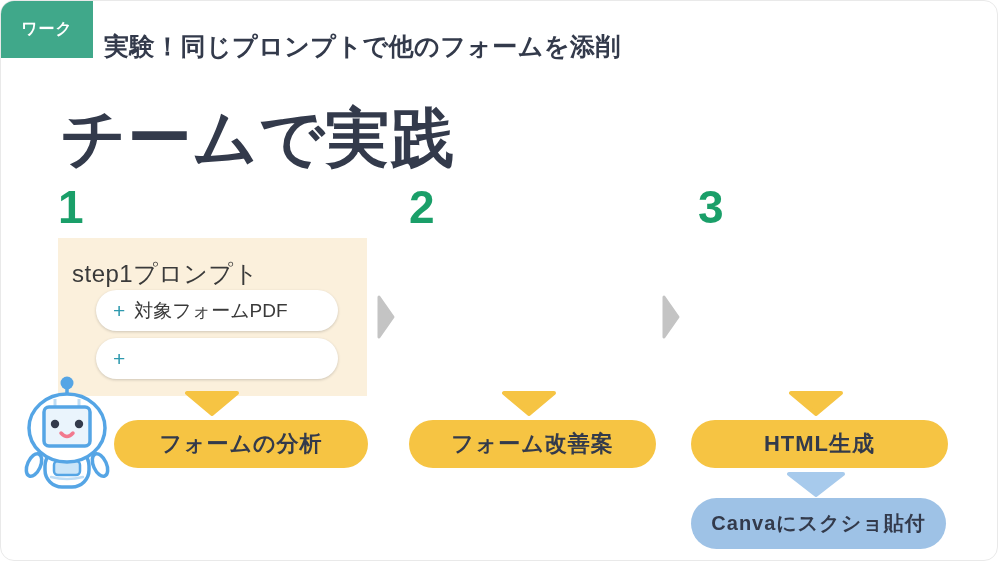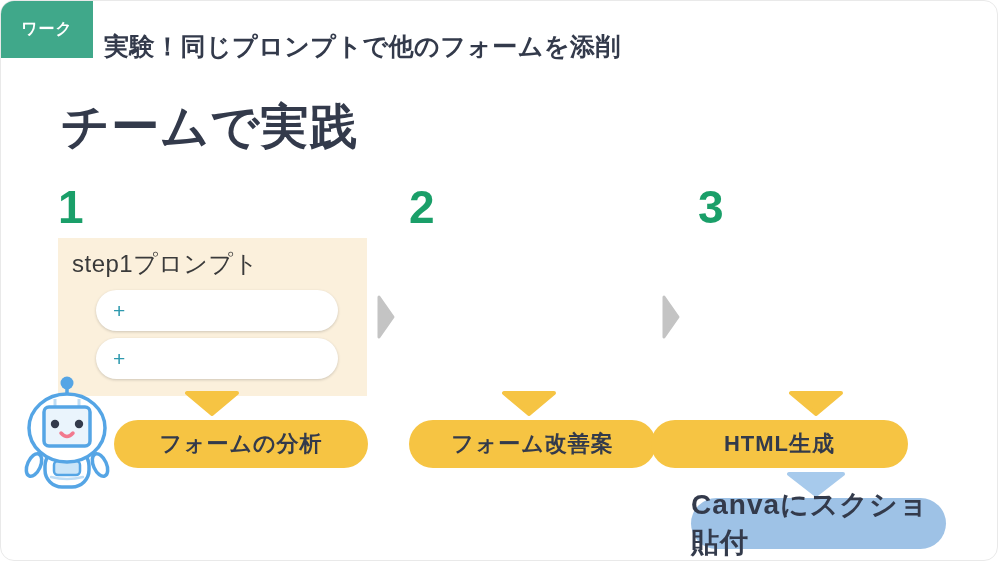--- a/index.html
+++ b/index.html
@@ -24,39 +24,39 @@
     display:flex; align-items:center; justify-content:center;
     letter-spacing:1px;
   }
   .subtitle {
     left:103px; top:29px;
     font-size:25px; font-weight:700; color:#333a4b;
     letter-spacing:0.5px;
   }
   .title {
     left:60px; top:94px; margin:0;
-    font-size:48px; font-weight:700; color:#333a4b;
+    font-size:64px; font-weight:700; color:#333a4b;
     letter-spacing:1px;
   }
 
   
   .stepnum {
     top:183px;
     font-size:46px; font-weight:700; color:#1a9f69;
     line-height:1;
   }
 
   
   .pbox {
     top:237px; height:158px;
     background:#fbf0dc;
     box-sizing:border-box;
   }
   .pbox-label {
-    position:absolute; left:14px; top:10px;
+    position:absolute; left:14px; top:20px;
     font-size:24px; color:#3a3a3a;
     letter-spacing:0.5px;
     white-space:nowrap;
   }
 
   
   .attach {
     left:95px; width:242px; height:41px;
     background:#ffffff; border-radius:21px;
     box-shadow:0 1px 3px rgba(0,0,0,0.18);
@@ -80,21 +80,21 @@
     background:#f6c443; border-radius:24px;
     display:flex; align-items:center; justify-content:center;
     font-size:22px; font-weight:700; color:#333a4b;
     letter-spacing:1px;
     z-index:2;
   }
   .result-blue {
     top:497px; height:51px;
     background:#9ec2e6; border-radius:26px;
     display:flex; align-items:center; justify-content:center;
-    font-size:28px; font-weight:700; color:#333a4b;
+    font-size:20px; font-weight:700; color:#333a4b;
     letter-spacing:1px;
   }
 
   
   .chev { top:293px; width:18px; height:46px; }
 
   
   .robot { left:14px; top:374px; width:100px; height:120px; z-index:1; }
 </style>
 </head>
@@ -108,20 +108,21 @@
 
   <div class="abs stepnum" style="left:57px">1</div>
   <div class="abs stepnum" style="left:408px">2</div>
   <div class="abs stepnum" style="left:697px">3</div>
 
   <div class="abs pbox" style="left:57px;width:309px">
     <div class="pbox-label">step1プロンプト</div>
   </div>
   <div class="abs attach" style="top:289px">
     <span class="plus">+</span>
+    <span>対象フォームPDF</span>
   </div>
   <div class="abs attach" style="top:337px">
     <span class="plus">+</span>
   </div>
 
 
 
   <svg class="abs chev" style="left:376px" viewBox="0 0 18 46">
     <path d="M2 3 L16 23 L2 43 Z" fill="#c4c4c4" stroke="#c4c4c4" stroke-width="3" stroke-linejoin="round"></path>
   </svg>
@@ -134,21 +135,21 @@
   </svg>
   <svg class="abs down-arrow" style="left:500px" viewBox="0 0 56 25">
     <path d="M3 2 L53 2 L28 23 Z" fill="#f6c443" stroke="#f6c443" stroke-width="4" stroke-linejoin="round"></path>
   </svg>
   <svg class="abs down-arrow" style="left:787px" viewBox="0 0 56 25">
     <path d="M3 2 L53 2 L28 23 Z" fill="#f6c443" stroke="#f6c443" stroke-width="4" stroke-linejoin="round"></path>
   </svg>
 
   <div class="abs result" style="left:408px;width:247px">フォーム改善案</div>
   <div class="abs result" style="left:113px;width:254px">フォームの分析</div>
-  <div class="abs result" style="left:650px;width:257px">HTML生成</div>
+  <div class="abs result" style="left:690px;width:257px">HTML生成</div>
 
   <svg class="abs down-arrow-blue" style="left:785px" viewBox="0 0 60 25">
     <path d="M3 2 L57 2 L30 23 Z" fill="#a7caec" stroke="#a7caec" stroke-width="4" stroke-linejoin="round"></path>
   </svg>
   <div class="abs result-blue" style="left:690px;width:255px">Canvaにスクショ貼付</div>
 
   <svg class="abs robot" viewBox="0 0 100 120">
 
     <ellipse cx="19" cy="90" rx="6.5" ry="12" transform="rotate(24 19 90)" fill="#ffffff" stroke="#55a5e5" stroke-width="3.5"></ellipse>
     <ellipse cx="85" cy="90" rx="6.5" ry="12" transform="rotate(-24 85 90)" fill="#ffffff" stroke="#55a5e5" stroke-width="3.5"></ellipse>

